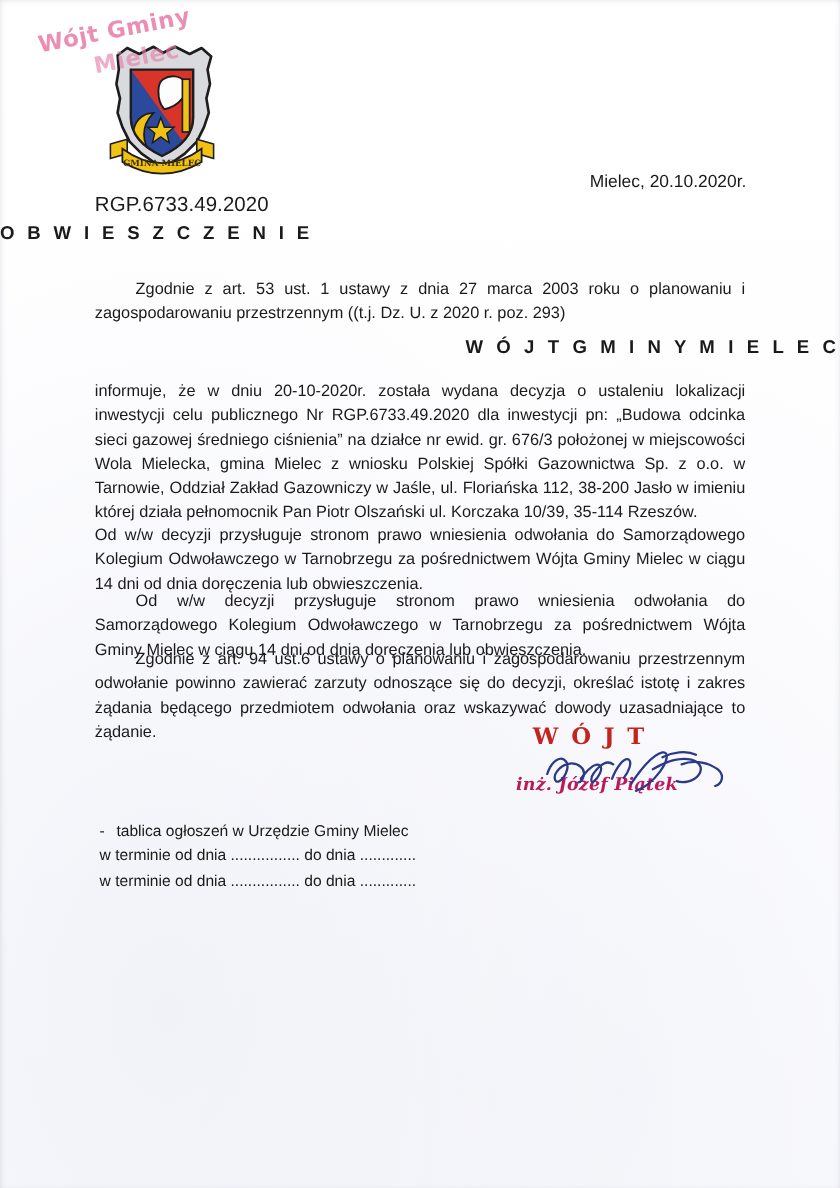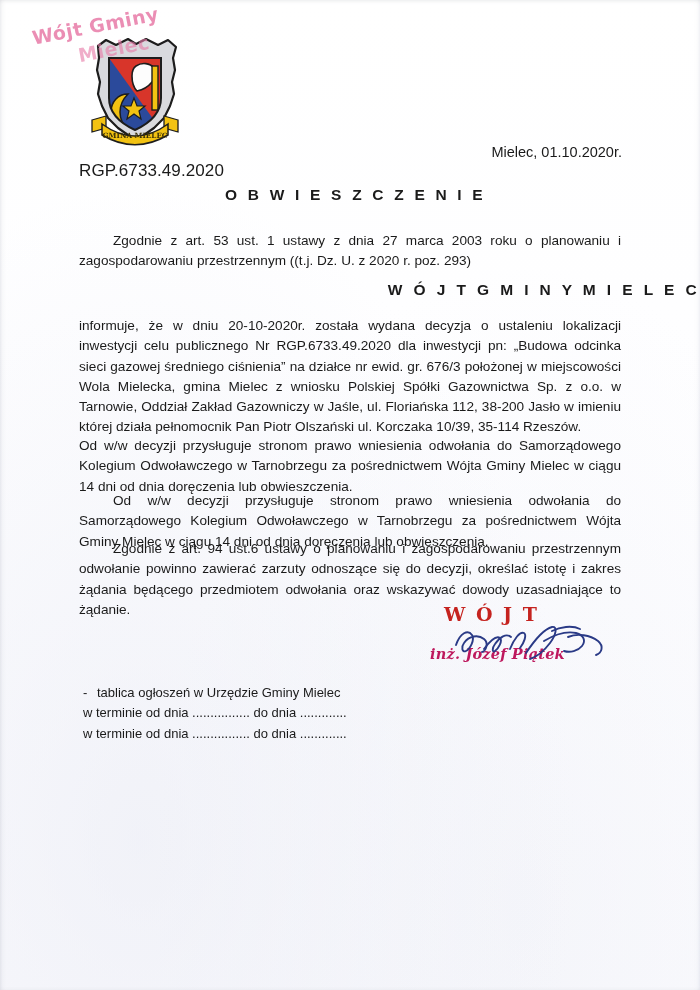--- a/index.html
+++ b/index.html
@@ -81,25 +81,24 @@
     right: 78px;
     top: 144px;
     font-size: 14.5px;
   }
 
   
   .doc-title {
     position: absolute;
     left: 0; right: 0;
     top: 186px;
-    text-align: center;
+    text-align: left;
     font-size: 15.5px;
     font-weight: bold;
     letter-spacing: 3.2px;
-    padding-left: 11px;
   }
   .authority-title {
     position: absolute;
     left: 0; right: 0;
     top: 281px;
     text-align: right;
     font-size: 15.5px;
     font-weight: bold;
     letter-spacing: 3.4px;
   }
@@ -226,21 +225,21 @@
     </svg>
   </div>
 
   <div class="stamp">
     <span>Wójt Gminy</span>
     <span class="l2">Mielec</span>
   </div>
 
   <div class="ref-no">RGP.6733.49.2020</div>
 
-  <div class="place-date">Mielec, 01.10.2020r.</div>
+  <div class="place-date">Mielec, 20.10.2020r.</div>
 
   <div class="doc-title">O B W I E S Z C Z E N I E</div>
 
   <div class="body-block b-legal indent">Zgodnie z art. 53 ust. 1 ustawy z dnia 27 marca 2003 roku o planowaniu i zagospodarowaniu przestrzennym ((t.j. Dz. U. z 2020 r. poz. 293)</div>
 
   <div class="authority-title">W Ó J T  G M I N Y   M I E L E C</div>
 
   <div class="body-block b-main">informuje, że w dniu 20-10-2020r. została wydana decyzja o ustaleniu lokalizacji inwestycji celu publicznego Nr RGP.6733.49.2020 dla inwestycji pn: „Budowa odcinka sieci gazowej średniego ciśnienia” na działce nr ewid. gr. 676/3 położonej  w miejscowości Wola Mielecka, gmina Mielec z wniosku Polskiej Spółki Gazownictwa Sp. z o.o. w Tarnowie, Oddział Zakład Gazowniczy w Jaśle, ul. Floriańska 112, 38-200 Jasło w imieniu której działa pełnomocnik Pan Piotr Olszański  ul. Korczaka 10/39, 35-114 Rzeszów.</div>
 
   <div class="body-block b-appeal1">Od w/w decyzji przysługuje stronom prawo wniesienia odwołania do Samorządowego Kolegium Odwoławczego w Tarnobrzegu za pośrednictwem Wójta Gminy Mielec w ciągu 14 dni od dnia doręczenia lub obwieszczenia.</div>

